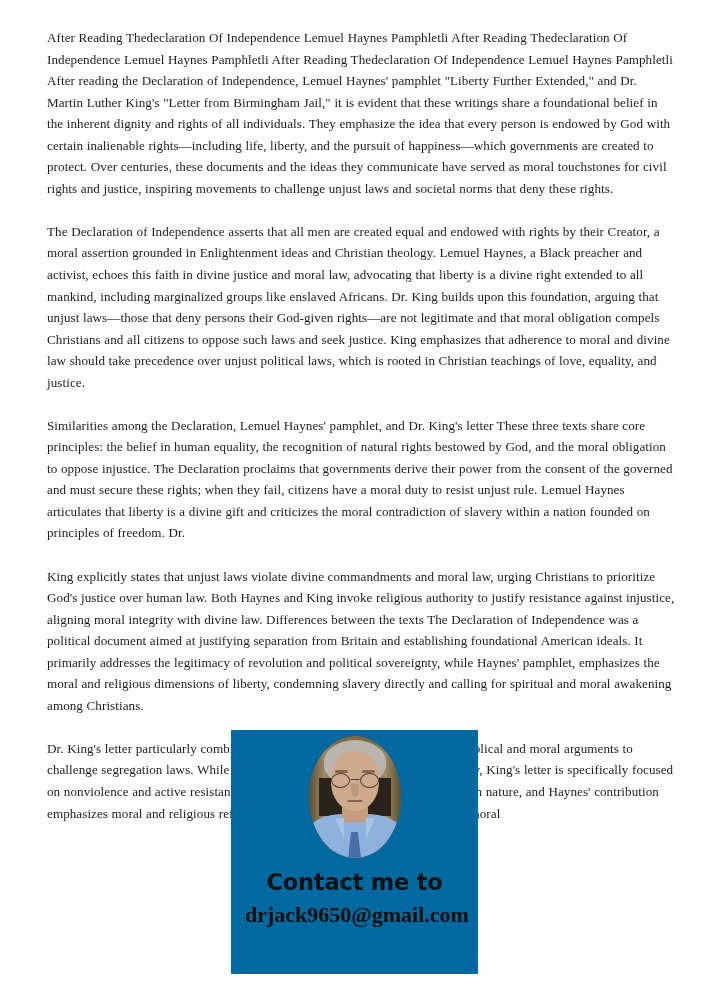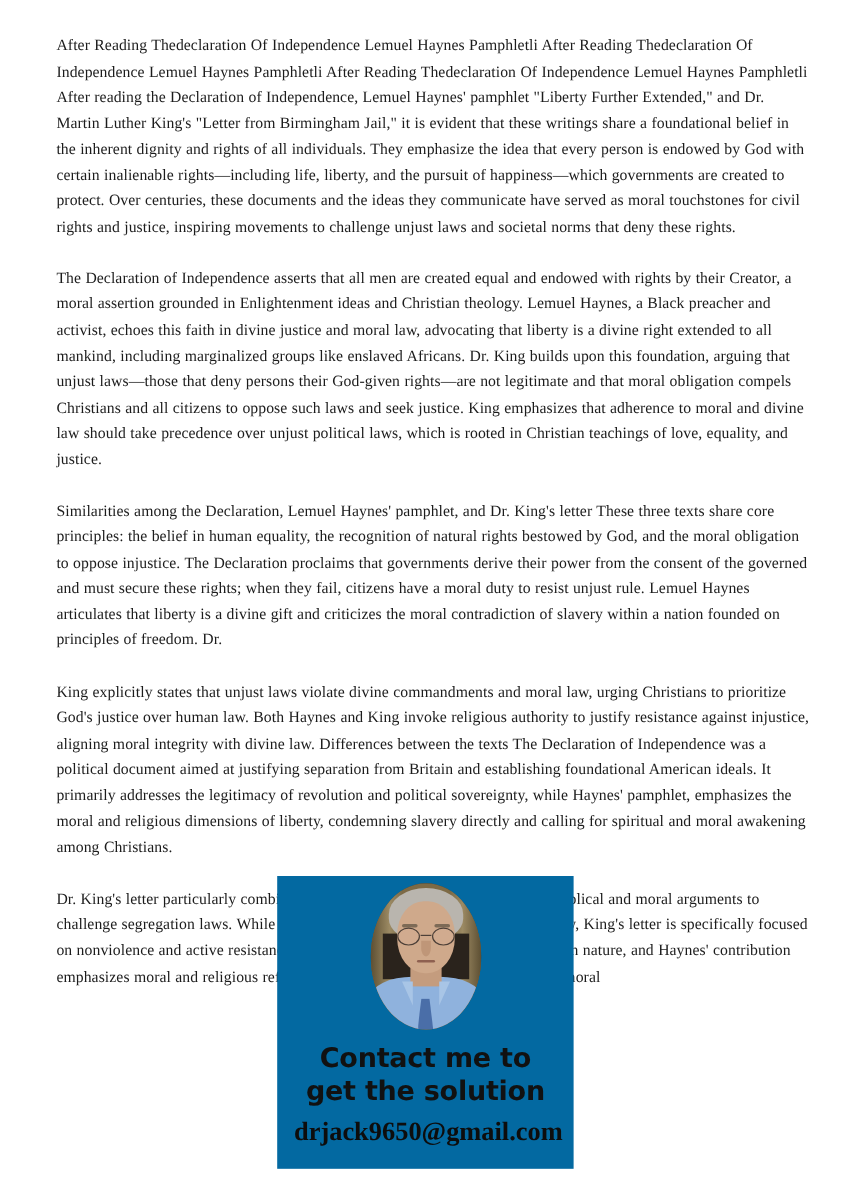--- a/index.html
+++ b/index.html
@@ -214,18 +214,17 @@
       <div class="ph-glass-r"></div>
       <div class="ph-bridge"></div>
       <div class="ph-nose"></div>
       <div class="ph-mouth"></div>
       <div class="ph-collar-l"></div>
       <div class="ph-collar-r"></div>
       <div class="ph-tie"></div>
     </div>
 
     <div id="overlay-line1">Contact me to</div>
-    <div id="overlay-line2">get the solution</div>
     <div id="overlay-email">drjack9650@gmail.com</div>
 
   </div>
 
 </div>
 
 </body></html>

